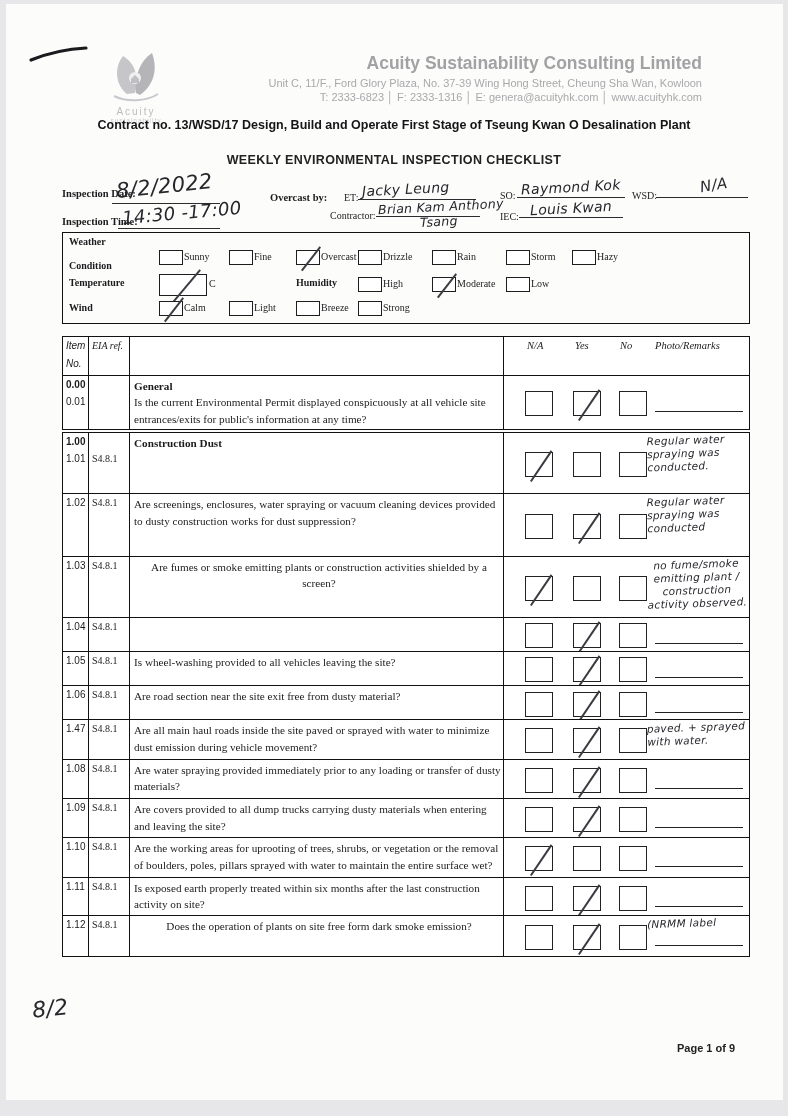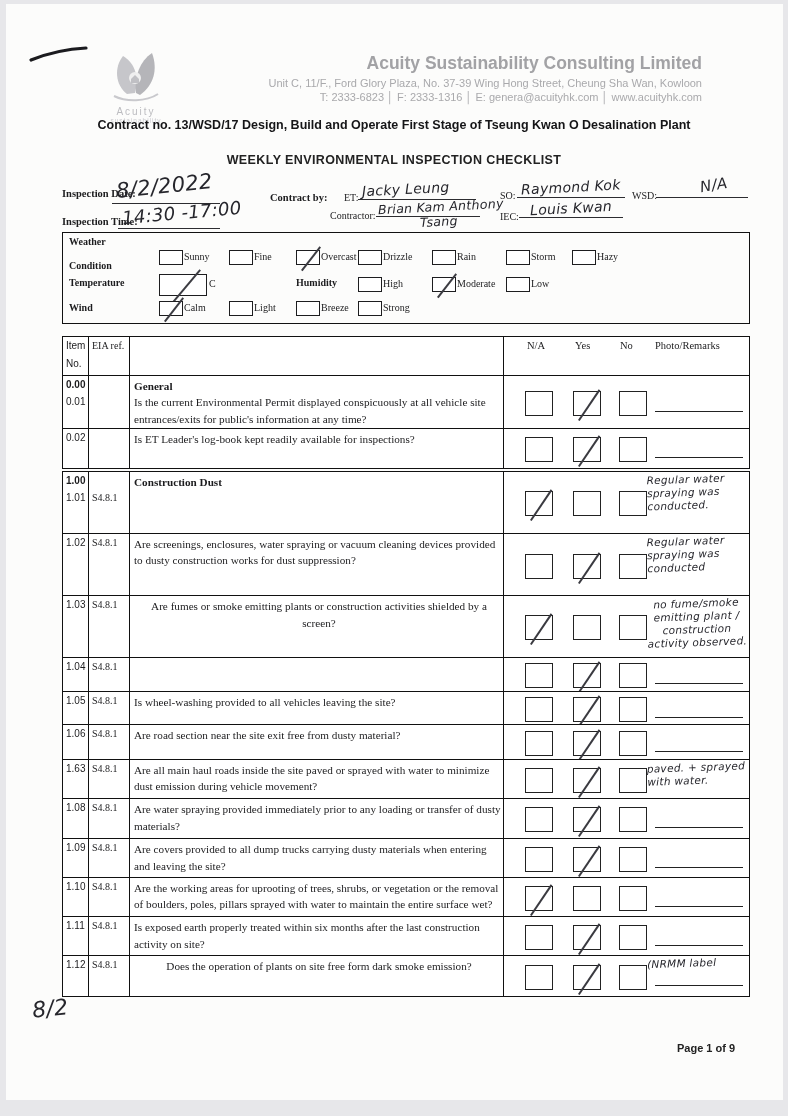--- a/index.html
+++ b/index.html
@@ -27,21 +27,21 @@
   .wopt-label{font-size:10px;}
   .wcb{position:absolute;width:22px;height:13px;border:1.5px solid #1d1d1f;background:#fff;}
   .tempbox{position:absolute;width:46px;height:20px;border:1.5px solid #1d1d1f;background:#fff;}
   .wmark{position:absolute;left:4px;bottom:-6px;width:1.6px;height:30px;background:#3c3c42;transform-origin:bottom left;transform:rotate(38deg);}
   .tmark{position:absolute;left:6px;bottom:-14px;width:1.6px;height:52px;background:#3c3c42;transform-origin:bottom left;transform:rotate(40deg);}
   
   .tbl{left:62px;top:336px;width:688px;}
   .trow{position:relative;border:1.4px solid #111;margin-top:-1.4px;background:#fff;}
   .trow.first{margin-top:0;}
   .trow.sect{margin-top:2px;}
-  .thead{height:38px;}
+  .thead{height:38px;font-style:italic;}
   .cell-line{position:absolute;top:0;bottom:0;border-right:1.3px solid #111;}
   .vl-item{left:25px;} .vl-eia{left:66px;} .vl-q{left:440px;}
   .itm{position:absolute;left:3px;font-family:"Liberation Sans",sans-serif;font-size:10px;}
   .eia{position:absolute;left:29px;font-size:10px;}
   .qcell{position:absolute;left:66px;top:0;width:370px;padding:2px 0 0 5px;font-size:11.2px;line-height:16.5px;}
   .qhead{font-weight:bold;}
   .cb{position:absolute;width:26px;height:23px;border:1.7px solid #222;background:#fff;}
   .cmark{position:absolute;left:4px;bottom:-5px;width:1.7px;height:37px;background:#3a3a40;transform-origin:bottom left;transform:rotate(34deg);}
   .cb-na{left:462px;} .cb-yes{left:510px;} .cb-no{left:556px;}
   .rem-underline{position:absolute;left:592px;width:88px;border-bottom:1.5px solid #222;}
@@ -86,21 +86,21 @@
 
   <div>
     <span class="abs flabel" style="left:62px;top:188px;">Inspection Date:</span>
     <span class="abs hw" style="left:116px;top:174px;font-size:21px;transform:rotate(-6deg);">8/2/2022</span>
     <div class="abs fline" style="left:112px;top:203px;width:108px;"></div>
 
     <span class="abs flabel" style="left:62px;top:216px;">Inspection Time:</span>
     <span class="abs hw" style="left:122px;top:202px;font-size:18px;transform:rotate(-5deg);">14:30 -17:00</span>
     <div class="abs fline" style="left:118px;top:228px;width:102px;"></div>
 
-    <span class="abs flabel" style="left:270px;top:192px;">Contract by:</span>
+    <span class="abs flabel" style="left:270px;top:192px;">Overcast by:</span>
 
     <span class="abs slabel" style="left:344px;top:192px;">ET:</span>
     <span class="abs hw" style="left:362px;top:181px;font-size:14px;transform:rotate(-3deg);">Jacky Leung</span>
     <div class="abs fline" style="left:358px;top:199px;width:118px;"></div>
 
     <span class="abs slabel" style="left:330px;top:210px;">Contractor:</span>
     <span class="abs hw" style="left:378px;top:199px;font-size:12.5px;transform:rotate(-3deg);">Brian Kam Anthony</span>
     <span class="abs hw" style="left:420px;top:214px;font-size:12.5px;transform:rotate(-3deg);">Tsang</span>
     <div class="abs fline" style="left:376px;top:216px;width:104px;"></div>
 
@@ -160,35 +160,20 @@
             <div class="qhead">General</div>
             <div>Is the current Environmental Permit displayed conspicuously at all vehicle site entrances/exits for public's information at any time?</div>
           </div>
           <span class="cb cb-na" style="top: 15px;"></span>
           <span class="cb cb-yes" style="top: 15px;">
             <span class="cmark"></span>
           </span>
           <span class="cb cb-no" style="top: 15px;"></span>
           <div class="rem-underline" style="top: 35px;"></div>
         </div>
-        <div class="trow" style="height: 39px;">
-          <div class="cell-line vl-item"></div>
-          <div class="cell-line vl-eia"></div>
-          <div class="cell-line vl-q"></div>
-          <span class="itm" style="top: 3px;">0.02</span>
-          <div class="qcell">
-            <div>Is ET Leader's log-book kept readily available for inspections?</div>
-          </div>
-          <span class="cb cb-na" style="top: 8px;"></span>
-          <span class="cb cb-yes" style="top: 8px;">
-            <span class="cmark"></span>
-          </span>
-          <span class="cb cb-no" style="top: 8px;"></span>
-          <div class="rem-underline" style="top: 28px;"></div>
-        </div>
         <div class="trow sect" style="height: 61px;">
           <div class="cell-line vl-item"></div>
           <div class="cell-line vl-eia"></div>
           <div class="cell-line vl-q"></div>
           <span class="itm b" style="top: 3px;">1.00</span>
           <span class="itm" style="top: 20px;">1.01</span>
           <span class="eia" style="top: 20px;">S4.8.1</span>
           <div class="qcell">
             <div class="qhead">Construction Dust</div>
           </div>
@@ -286,21 +271,21 @@
           <span class="cb cb-yes" style="top: 6px;">
             <span class="cmark"></span>
           </span>
           <span class="cb cb-no" style="top: 6px;"></span>
           <div class="rem-underline" style="top: 26px;"></div>
         </div>
         <div class="trow" style="height: 39px;">
           <div class="cell-line vl-item"></div>
           <div class="cell-line vl-eia"></div>
           <div class="cell-line vl-q"></div>
-          <span class="itm" style="top: 3px;">1.63</span>
+          <span class="itm" style="top: 3px;">1.47</span>
           <span class="eia" style="top: 3px;">S4.8.1</span>
           <div class="qcell">
             <div>Are all main haul roads inside the site paved or sprayed with water to minimize dust emission during vehicle movement?</div>
           </div>
           <span class="cb cb-na" style="top: 8px;"></span>
           <span class="cb cb-yes" style="top: 8px;">
             <span class="cmark"></span>
           </span>
           <span class="cb cb-no" style="top: 8px;"></span>
           <div class="hw remarks">

